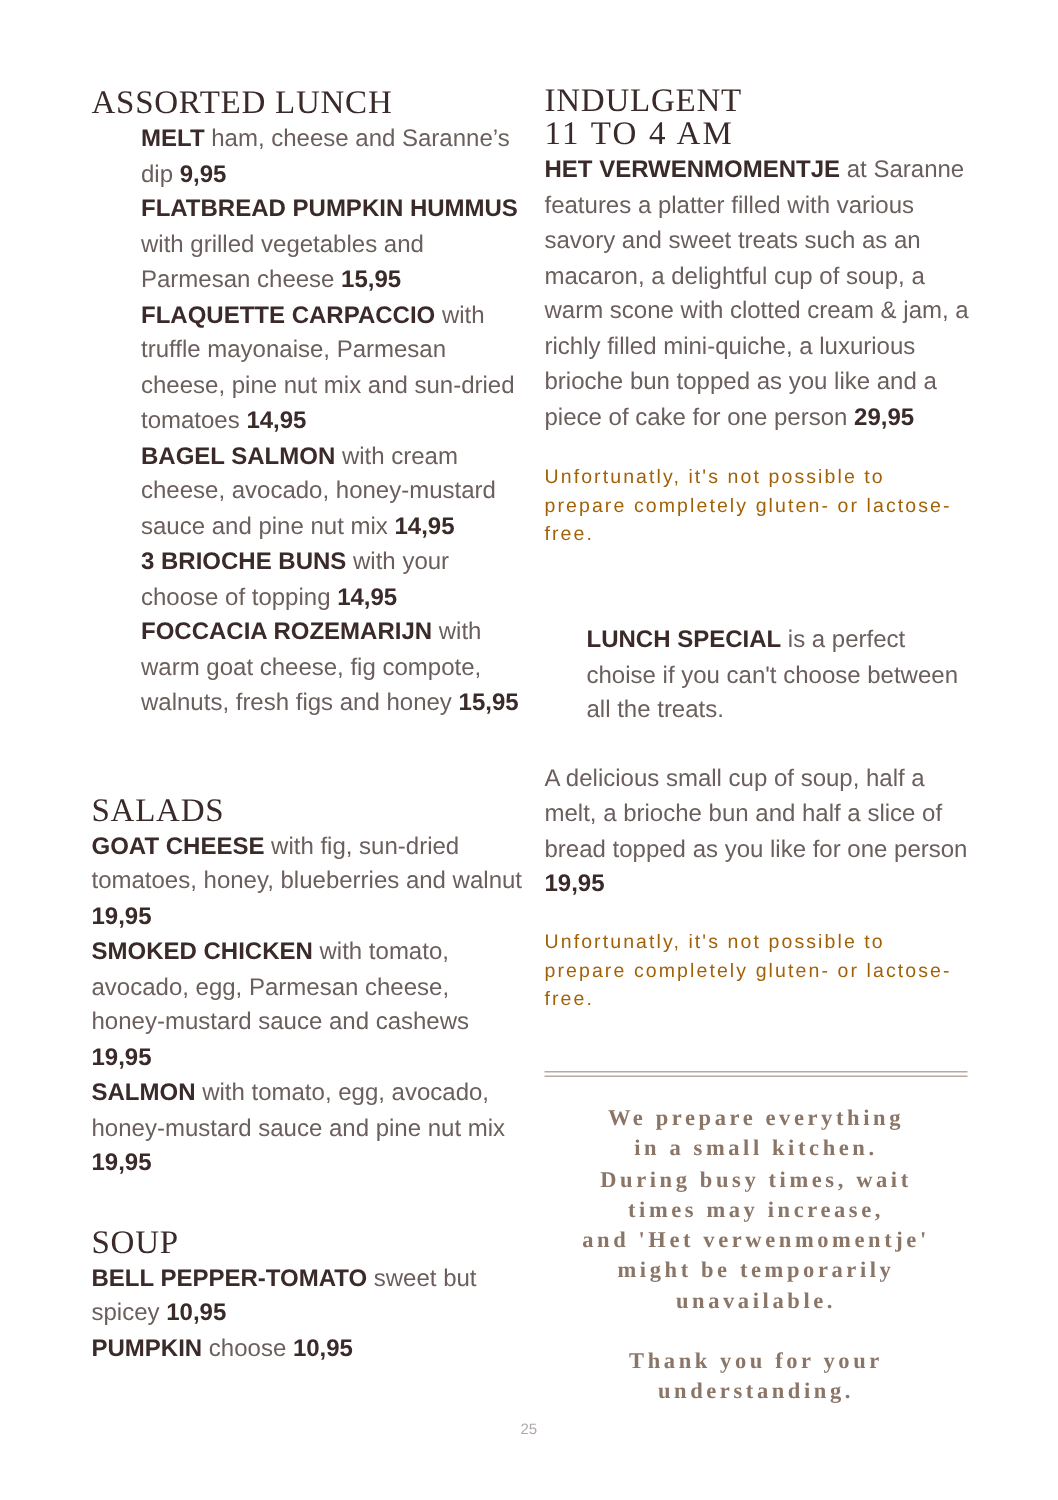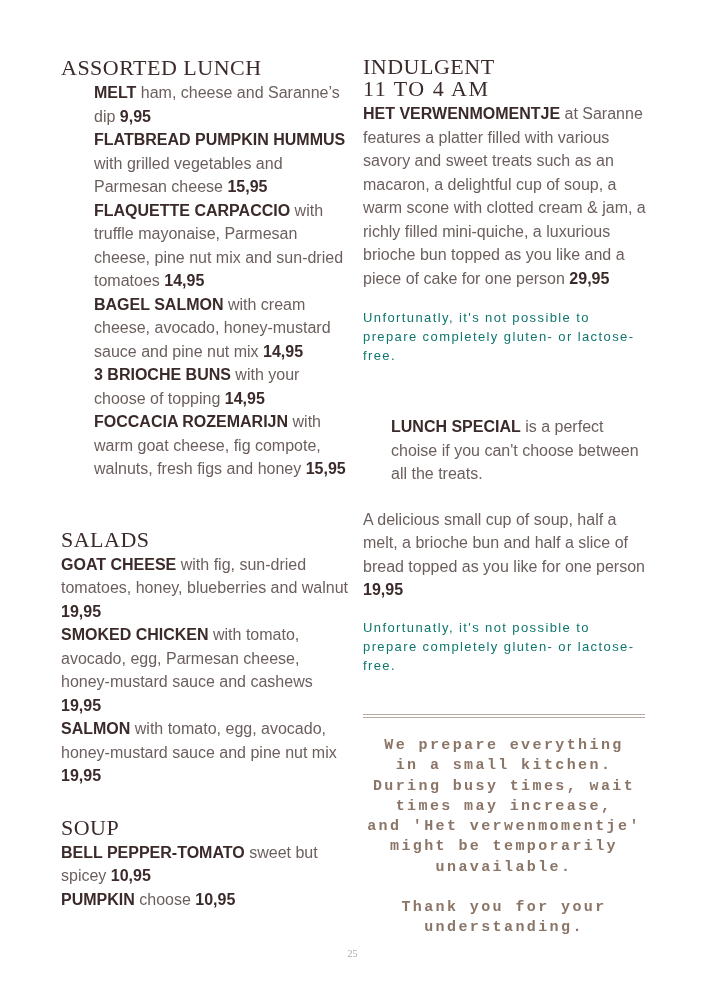--- a/index.html
+++ b/index.html
@@ -9,31 +9,31 @@
   .left { left:61px; width:290px; }
   .right { left:363px; width:285px; }
   .heading {
     font-family:"Liberation Serif", serif; font-weight:normal; color:#3b2a2a;
     font-size:22px; letter-spacing:0.5px; line-height:24px;
   }
   .item { font-size:16px; line-height:23.5px; color:#6b5f5d; }
   .item b { color:#3b2a2a; font-weight:bold; }
   .price { color:#3b2a2a; font-weight:bold; }
   .notice {
-    font-size:13px; line-height:19px; letter-spacing:1.4px; color:#0f766e;
+    font-size:13px; line-height:19px; letter-spacing:1.4px; color:#a16207;
   }
   .divider { position:absolute; left:363px; width:282px; top:714px; height:4px;
     border-top:1.5px solid #b8aaa2; border-bottom:1.5px solid #b8aaa2; }
   .kitchen {
     position:absolute; left:363px; width:282px; top:736px;
-    font-family:Liberation Mono, monospace; font-weight:bold; color:#8b7567;
+    font-family:Liberation Serif, serif; font-weight:bold; color:#8b7567;
     font-size:15px; line-height:20.3px; letter-spacing:2.4px; text-align:center;
   }
   .pagenum { position:absolute; left:0; width:705px; top:948px; text-align:center;
-    font-family:Liberation Serif, serif; font-size:10px; color:#b0a8a6; }
+    font-family:Liberation Sans, sans-serif; font-size:10px; color:#b0a8a6; }
 </style>
 </head>
 <body>
 
 <div class="col left">
   <div class="heading">ASSORTED LUNCH</div>
   <div style="margin-top:1px;margin-left:33px;">
     <div class="item"><b>MELT</b><span> ham, cheese and Saranne’s dip </span><span class="price">9,95</span></div>
     <div class="item"><b>FLATBREAD PUMPKIN HUMMUS</b><span> with grilled vegetables and Parmesan cheese </span><span class="price">15,95</span></div>
     <div class="item"><b>FLAQUETTE CARPACCIO</b><span> with truffle mayonaise, Parmesan cheese, pine nut mix and sun-dried tomatoes </span><span class="price">14,95</span></div>

